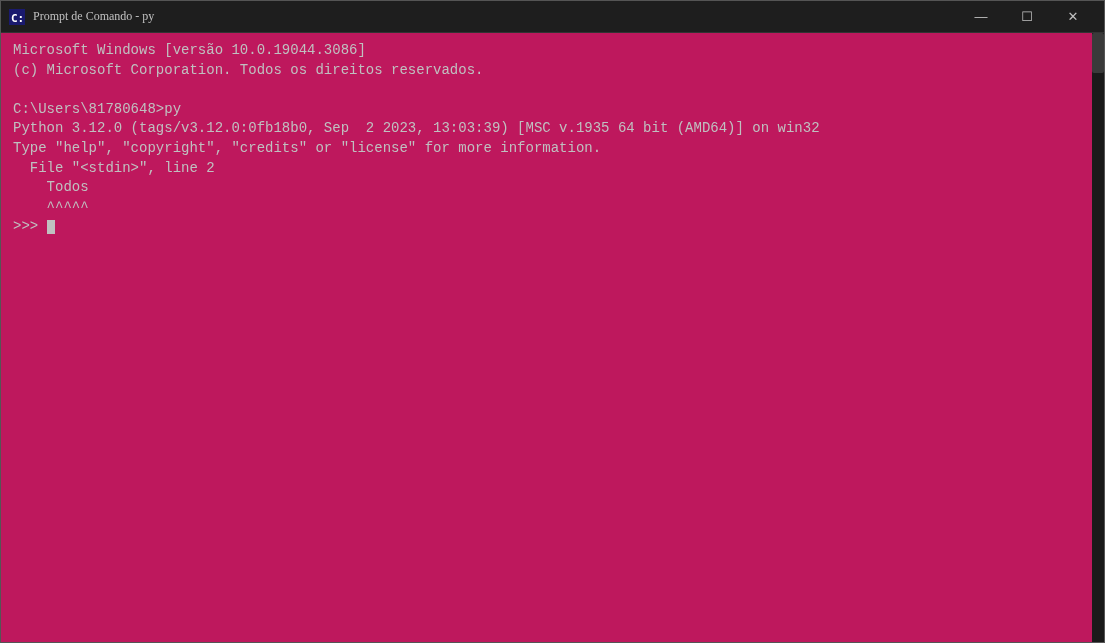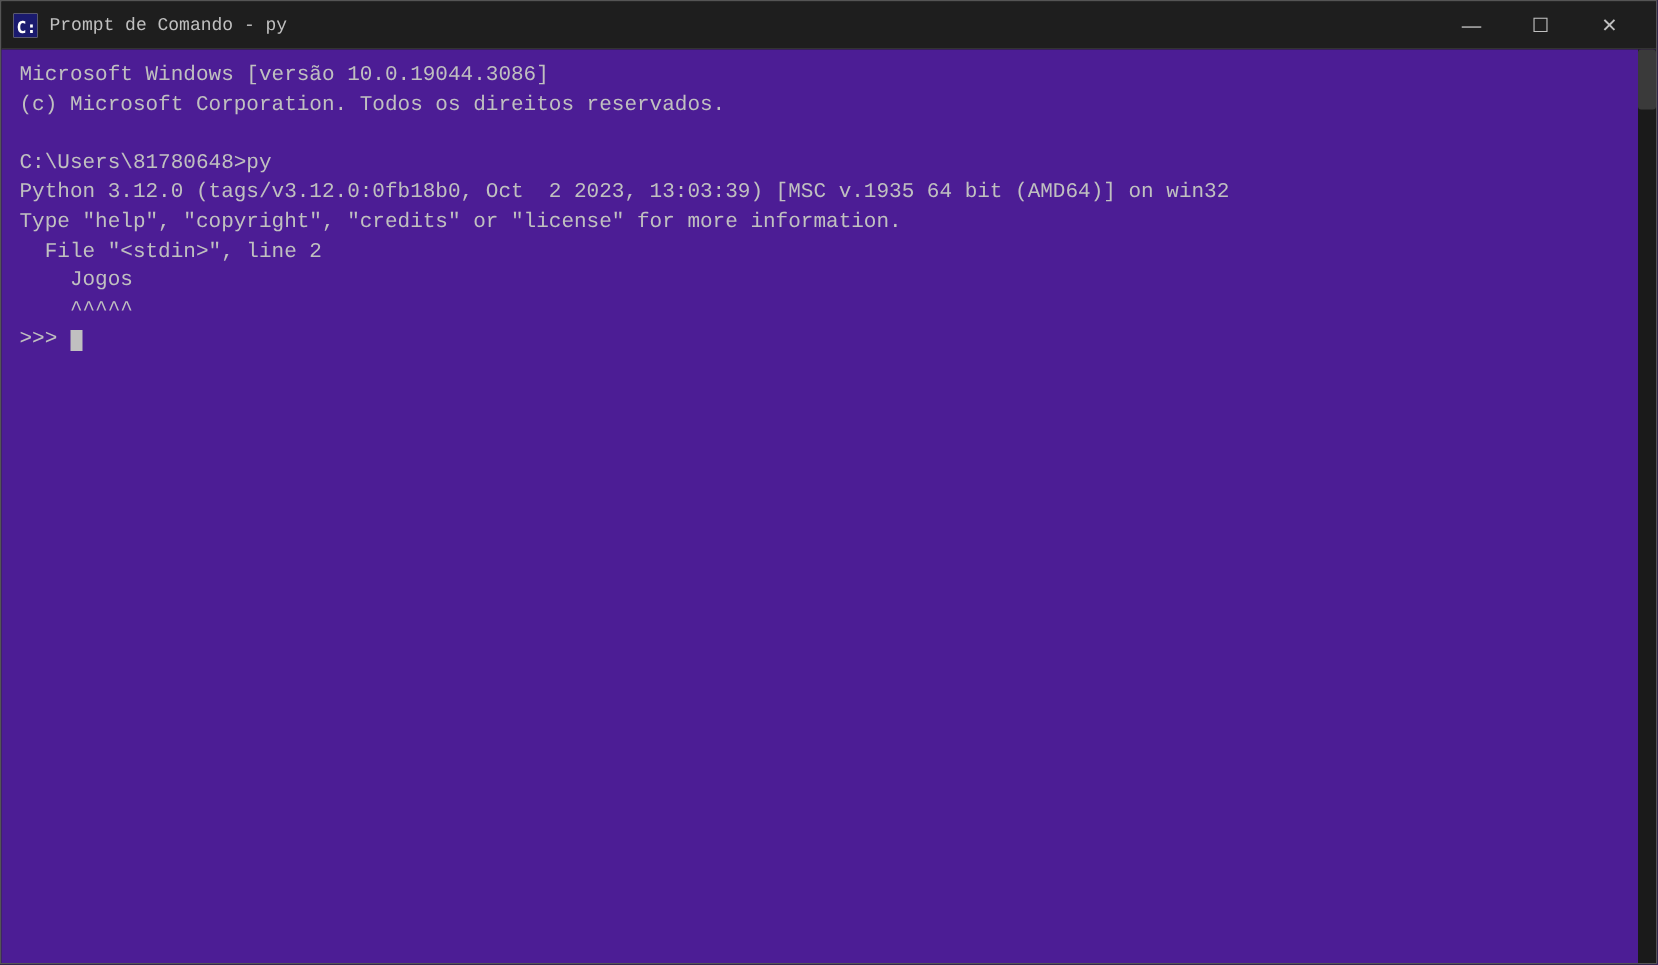--- a/index.html
+++ b/index.html
@@ -52,21 +52,21 @@
       align-items: center;
       justify-content: center;
       font-size: 10px;
       color: #000;
       font-weight: bold;
     }
 
     .title-bar-title {
       color: #c0c0c0;
       font-size: 12px;
-      font-family: Liberation Mono, monospace;
+      font-family: Liberation Serif, serif;
     }
 
     .title-bar-controls {
       display: flex;
       align-items: center;
       gap: 0;
     }
 
     .title-bar-btn {
       width: 46px;
@@ -77,21 +77,21 @@
       cursor: pointer;
       color: #c0c0c0;
       font-size: 13px;
       background: transparent;
       border: none;
       transition: background 0.1s;
     }
 
     .terminal-body {
       flex: 1;
-      background: #4c1d95;
+      background: #be185d;
       padding: 8px 12px;
       overflow: hidden;
       color: #c0c0c0;
       font-family: 'Consolas', 'Courier New', monospace;
       font-size: 14px;
       line-height: 1.4;
     }
 
     .terminal-line {
       white-space: pre;
@@ -147,24 +147,24 @@
       <button class="title-bar-btn">☐</button>
       <button class="title-bar-btn close">✕</button>
     </div>
   </div>
 
   <div class="terminal-body">
     <span class="terminal-line">Microsoft Windows [versão 10.0.19044.3086]</span>
     <span class="terminal-line">(c) Microsoft Corporation. Todos os direitos reservados.</span>
     <span class="terminal-line"> </span>
     <span class="terminal-line">C:\Users\81780648&gt;py</span>
-    <span class="terminal-line">Python 3.12.0 (tags/v3.12.0:0fb18b0, Oct  2 2023, 13:03:39) [MSC v.1935 64 bit (AMD64)] on win32</span>
+    <span class="terminal-line">Python 3.12.0 (tags/v3.12.0:0fb18b0, Sep  2 2023, 13:03:39) [MSC v.1935 64 bit (AMD64)] on win32</span>
     <span class="terminal-line">Type "help", "copyright", "credits" or "license" for more information.</span>
     <span class="terminal-line">  File "&lt;stdin&gt;", line 2</span>
-    <span class="terminal-line">    Jogos</span>
+    <span class="terminal-line">    Todos</span>
     <span class="terminal-line">    ^^^^^</span>
     <span class="terminal-line">&gt;&gt;&gt; <span class="cursor"></span></span>
   </div>
 
   <div class="scrollbar">
     <div class="scrollbar-thumb"></div>
   </div>
 </div>
 
 </body></html>

